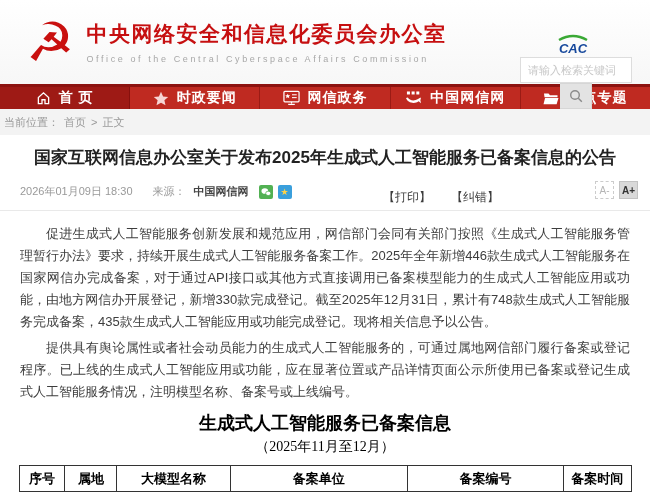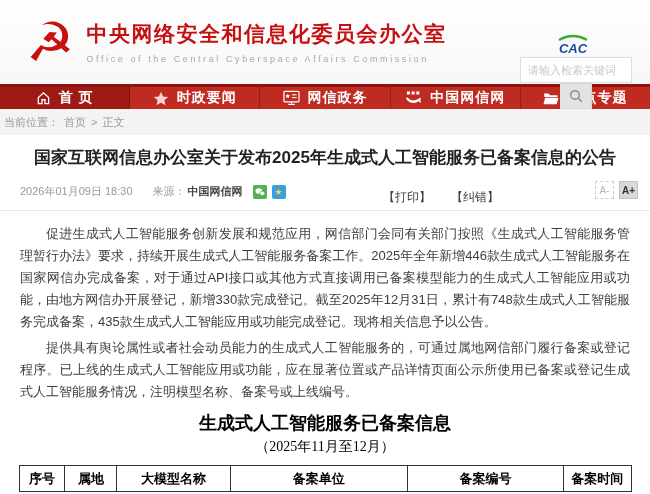--- a/index.html
+++ b/index.html
@@ -29,21 +29,21 @@
   
   .breadcrumb { height:26px; background:#f3f3f3; display:flex; align-items:center; font-size:11px; color:#999; padding-left:4px; gap:5px; }
   .crumb-link { color:#999; cursor:pointer; }
 
   
   .article { padding-top:11px; }
   .article-title { text-align:center; font-size:17px; font-weight:bold; color:#222; line-height:24px; margin-bottom:11px; }
   .meta-row { position:relative; height:22px; font-size:11px; color:#999; }
   .meta-left { position:absolute; left:20px; top:3px; display:flex; align-items:flex-end; }
   .meta-date { margin-right:20px; }
-  .meta-source-label { margin-right:2px; }
+  .meta-source-label { margin-right:8px; }
   .meta-source { color:#444; font-weight:bold; margin-right:10px; }
   .share-icon { width:14px; height:14px; border-radius:2px; margin-right:5px; display:flex; align-items:center; justify-content:center; cursor:pointer; }
   .share-wechat { background:#52b153; }
   .share-qzone { background:#3a9fdc; color:#ffd246; font-size:9px; line-height:9px; }
   .meta-print { position:absolute; left:383px; top:8px; font-size:12px; color:#3c3c3c; display:flex; gap:20px; }
   .meta-print span { cursor:pointer; }
   .font-btns { position:absolute; right:12px; top:0; display:flex; gap:5px; }
   .font-btn { width:19px; height:18px; font-size:10px; display:flex; align-items:center; justify-content:center; cursor:pointer; }
   .font-dec { border:1px dashed #ccc; color:#b5b5b5; background:#fff; }
   .font-inc { border:1px solid #c2c2c2; background:#d9d9d9; color:#333; font-weight:bold; }

